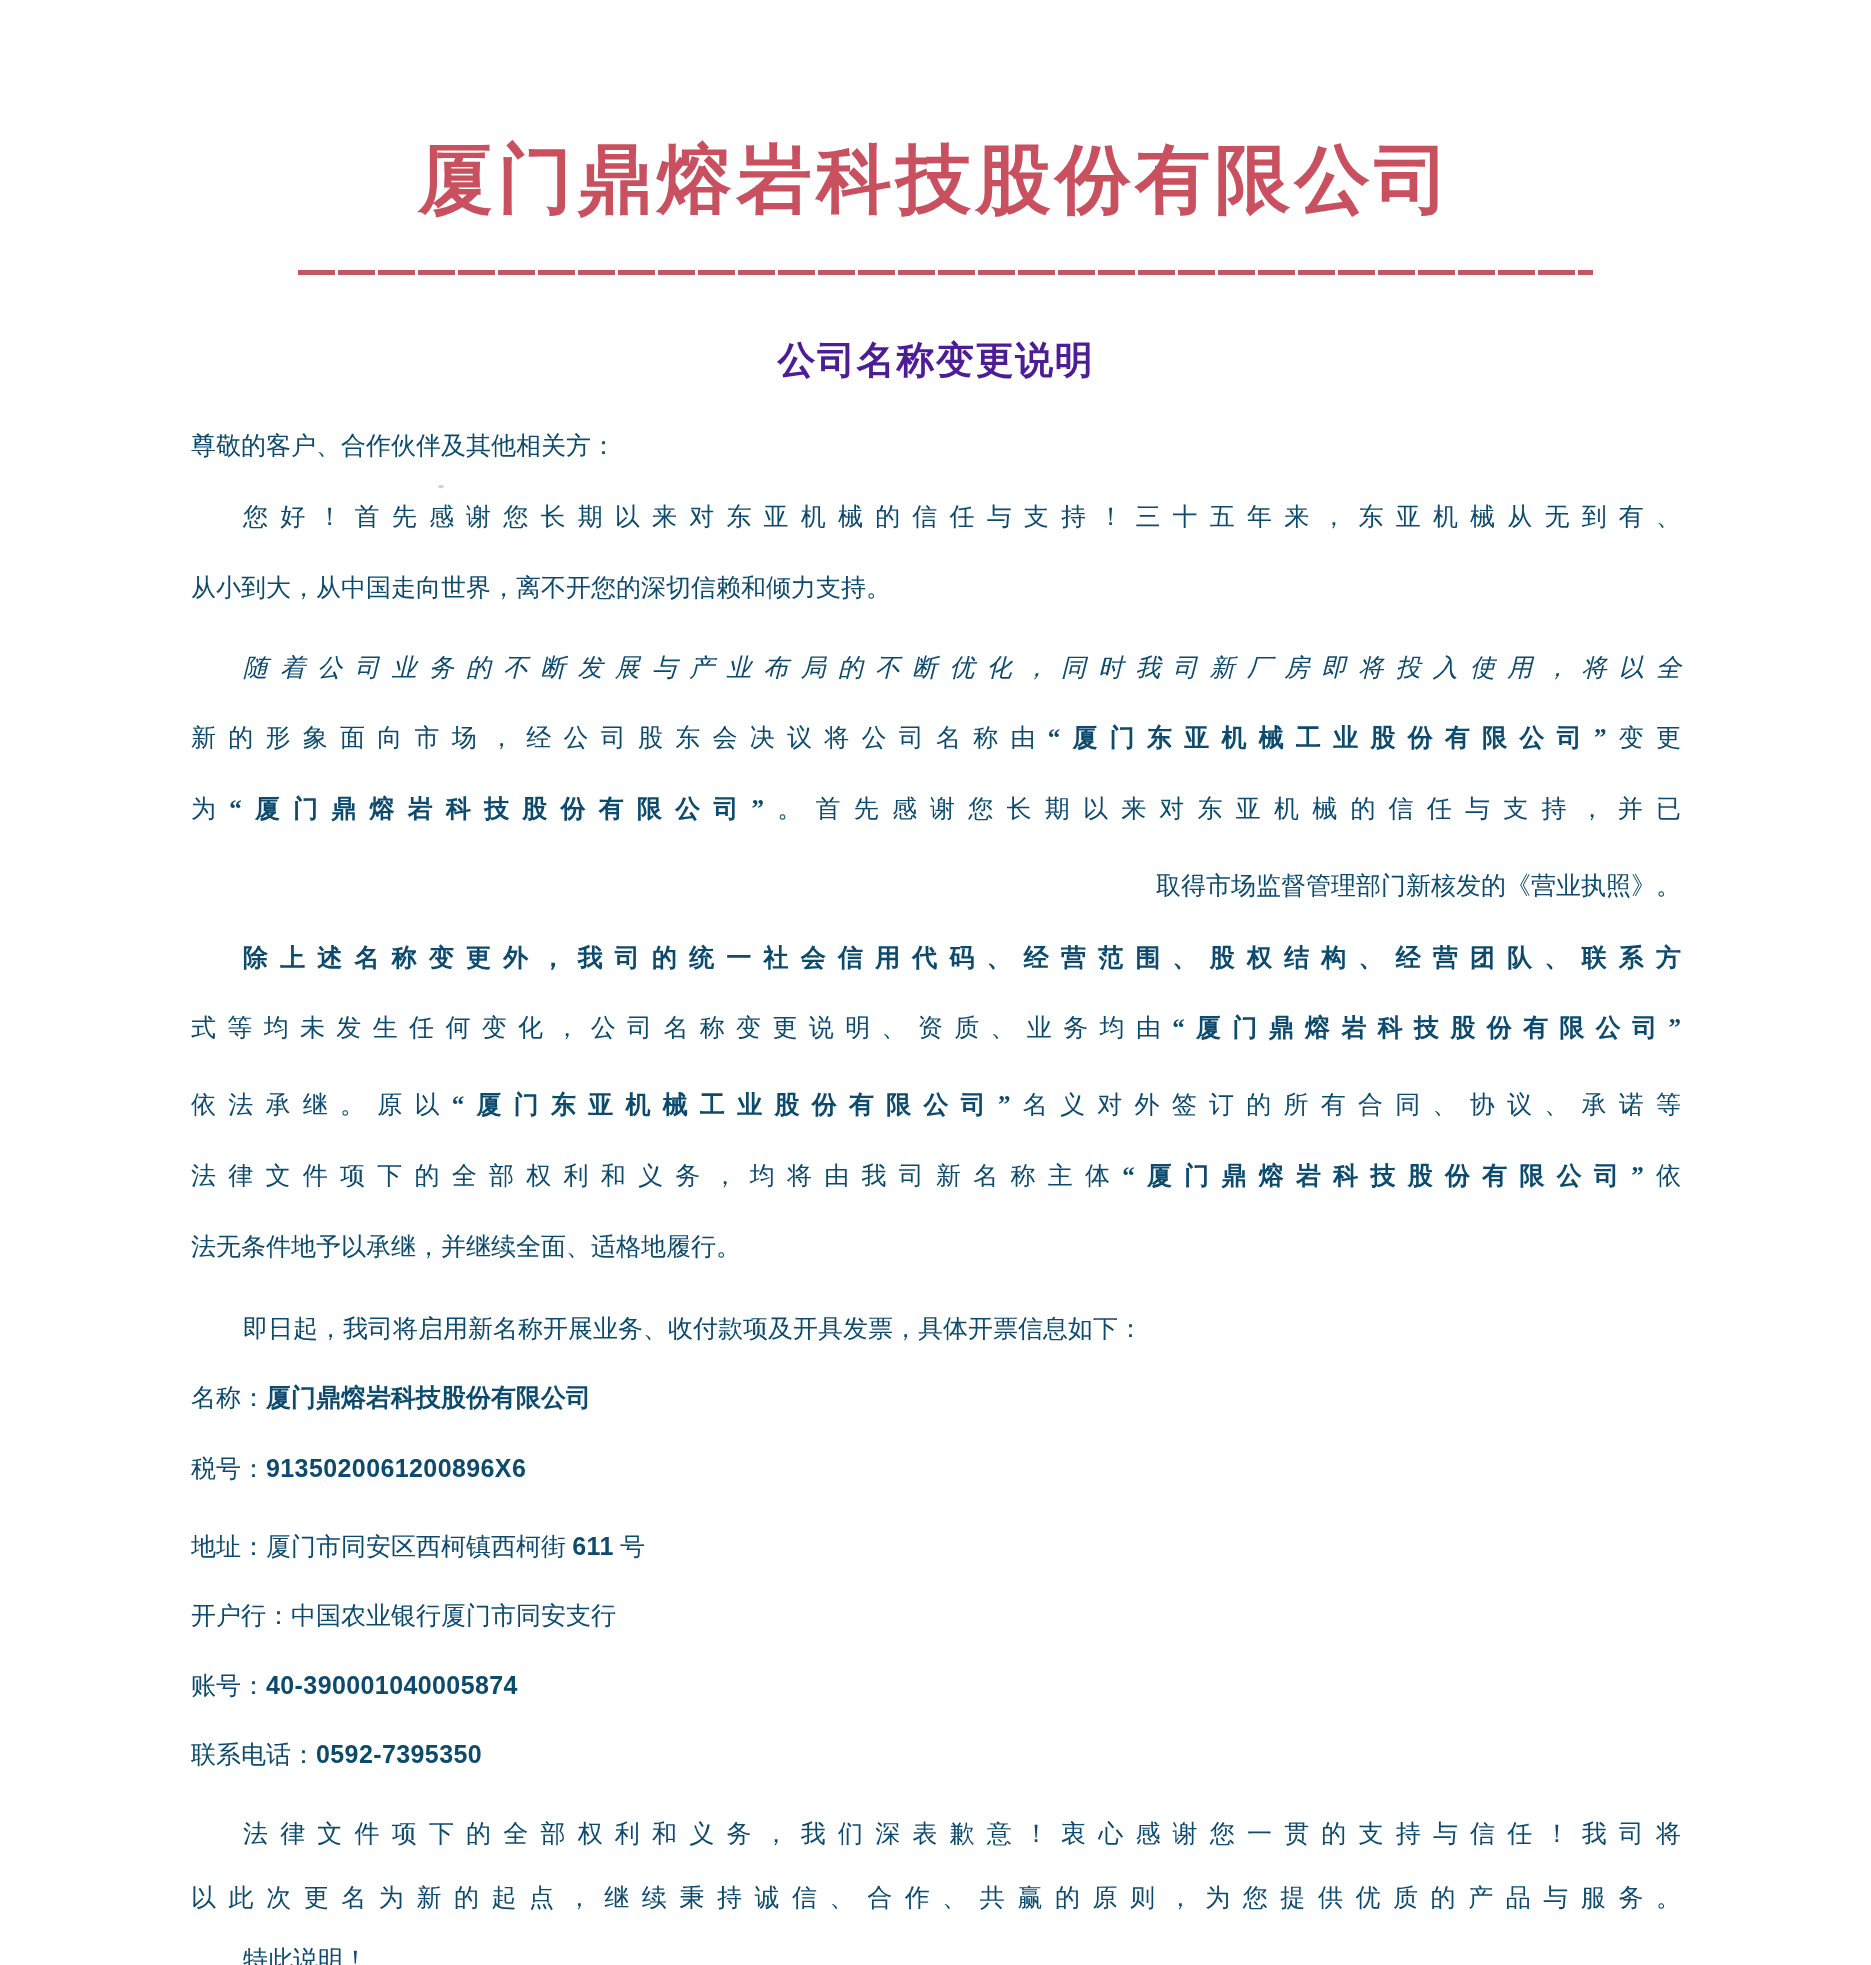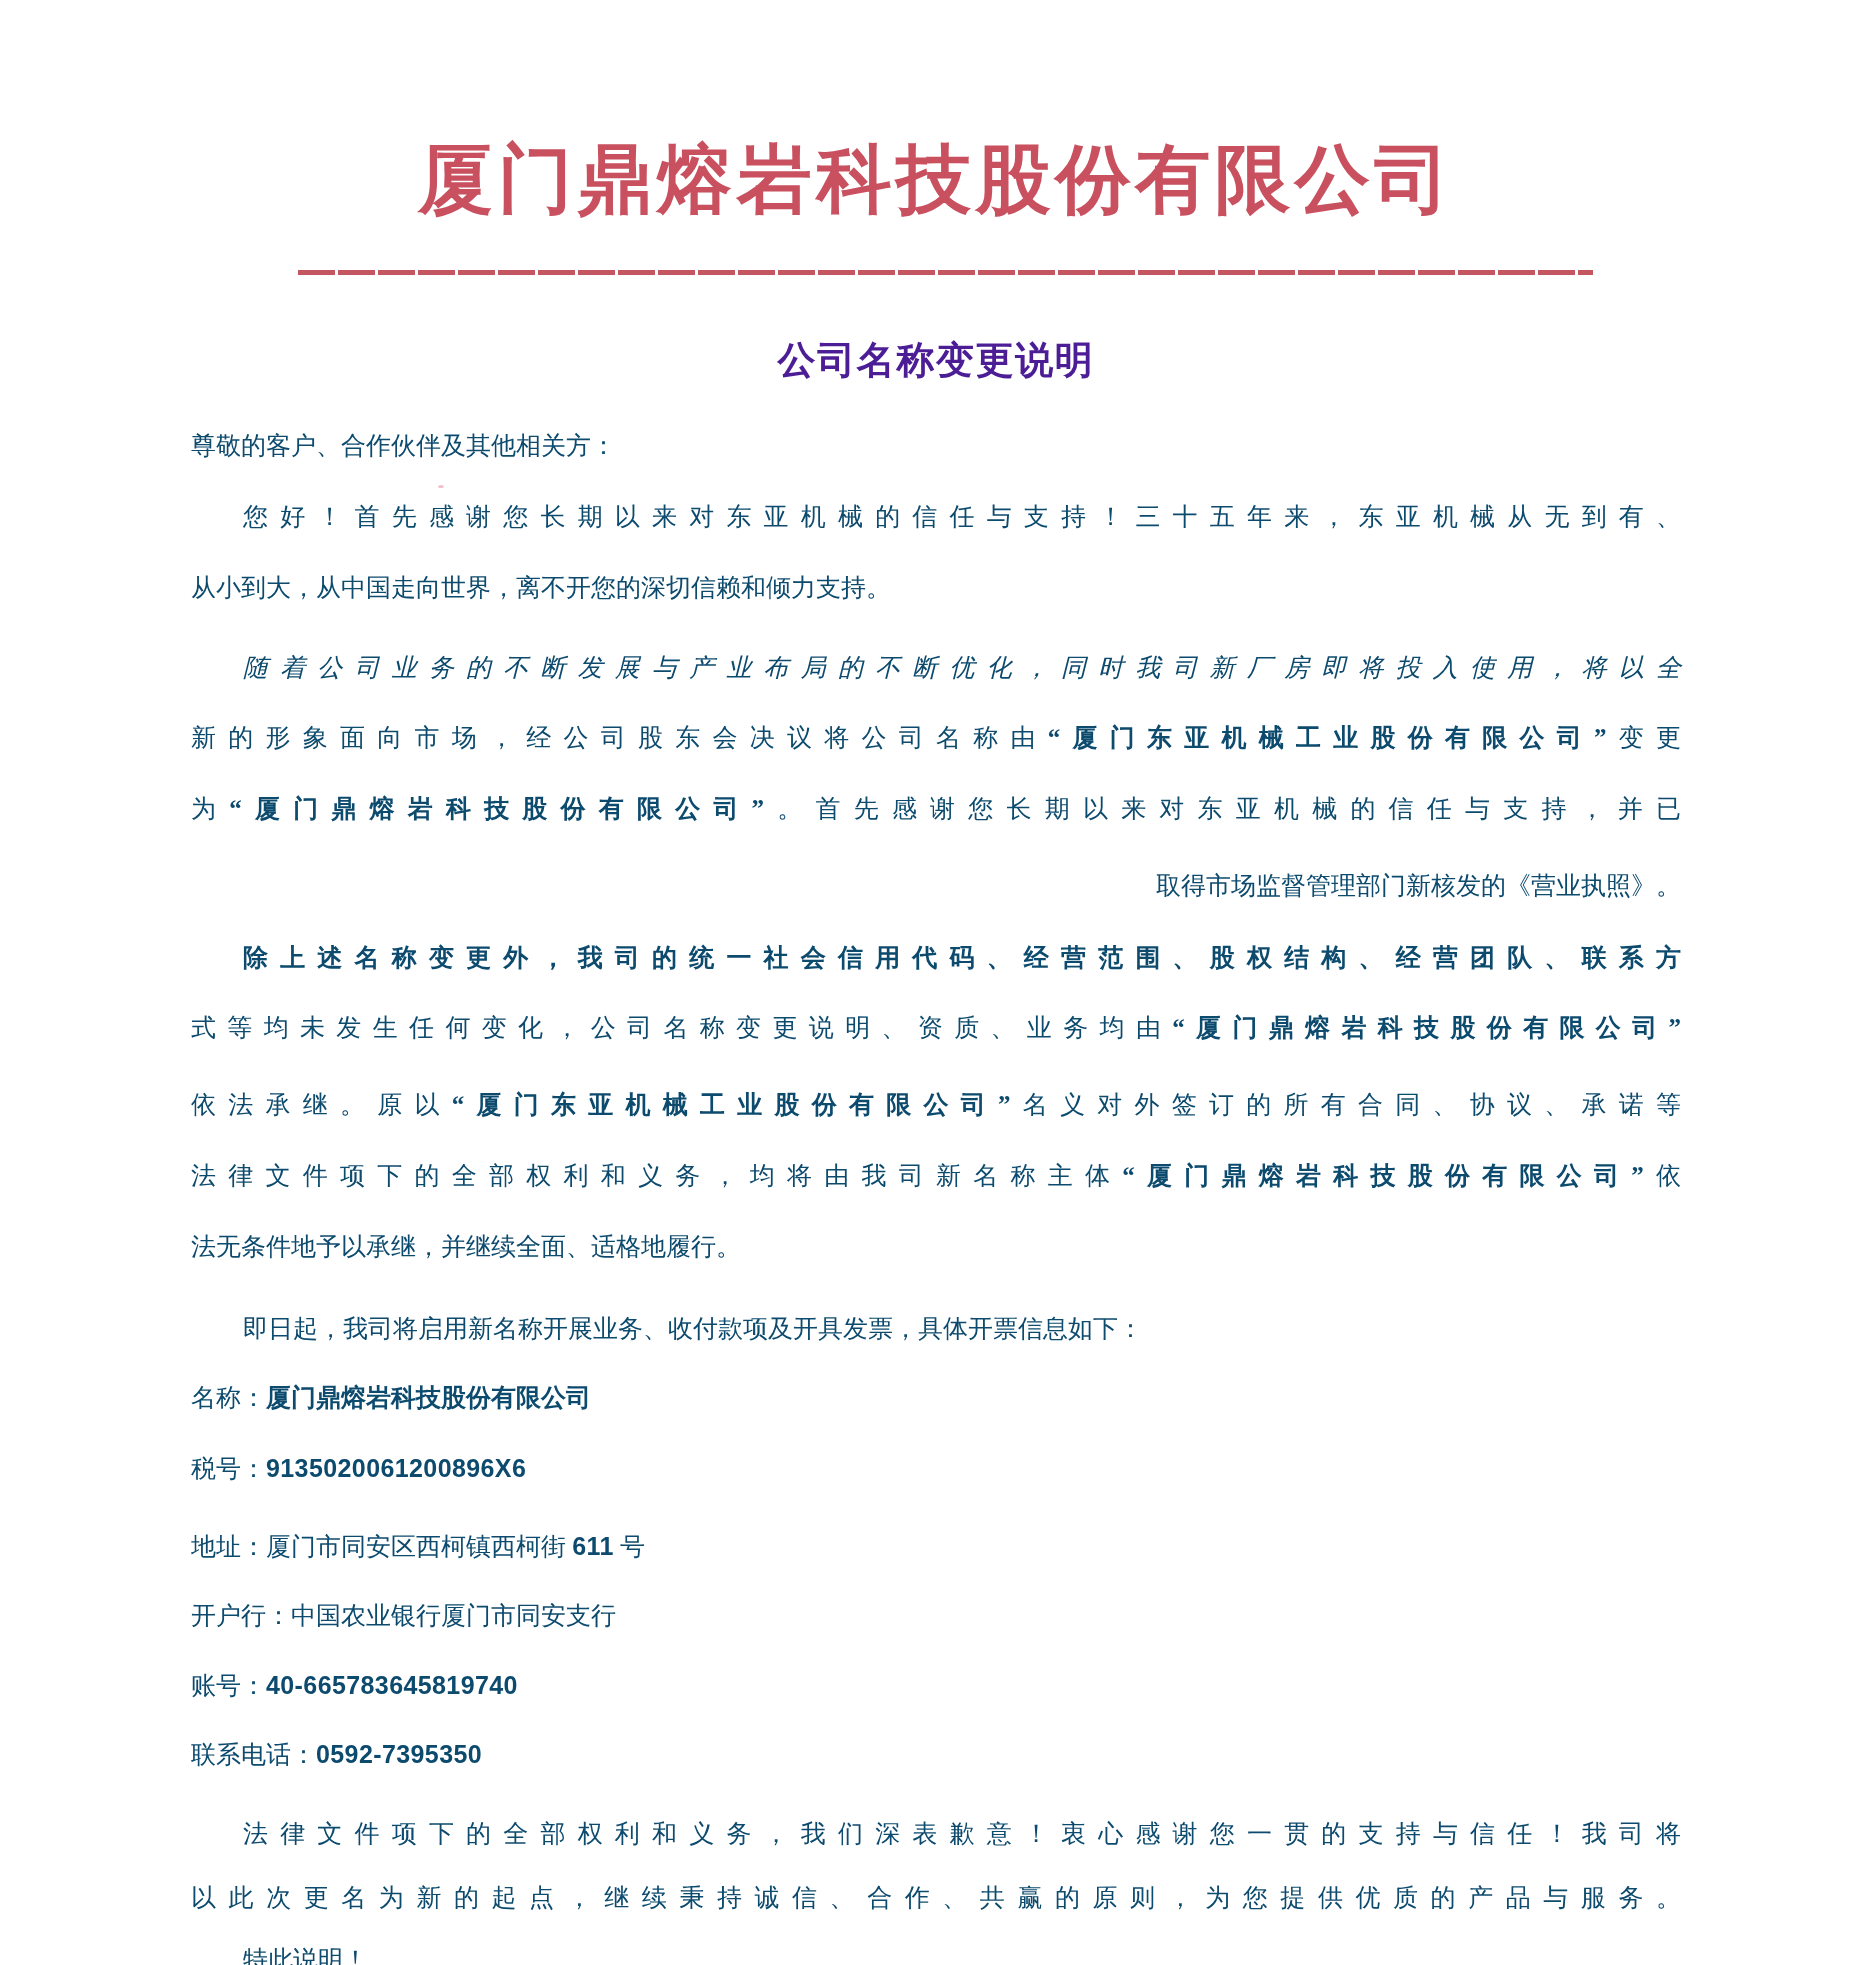--- a/index.html
+++ b/index.html
@@ -55,21 +55,21 @@
     <div class="line j ind" style="top: 942px; font-weight: bold;"><span>除上述名称变更外，我司的统一社会信用代码、经营范围、股权结构、经营团队、联系方</span></div>
     <div class="line j" style="top: 1012px;"><span>式等均未发生任何变化，公司名称变更说明、资质、业务均由</span><span class="b">“厦门鼎熔岩科技股份有限公司”</span></div>
     <div class="line j" style="top: 1089px;"><span>依法承继。原以</span><span class="b">“厦门东亚机械工业股份有限公司”</span><span>名义对外签订的所有合同、协议、承诺等</span></div>
     <div class="line j" style="top: 1160px;"><span>法律文件项下的全部权利和义务，均将由我司新名称主体</span><span class="b">“厦门鼎熔岩科技股份有限公司”</span><span>依</span></div>
     <div class="line" style="top: 1231px;"><span>法无条件地予以承继，并继续全面、适格地履行。</span></div>
     <div class="line ind" style="top: 1313px;"><span>即日起，我司将启用新名称开展业务、收付款项及开具发票，具体开票信息如下：</span></div>
     <div class="line" style="top: 1382px;"><span>名称：</span><span class="b">厦门鼎熔岩科技股份有限公司</span></div>
     <div class="line" style="top: 1453px;"><span>税号：</span><span class="b num">9135020061200896X6</span></div>
     <div class="line" style="top: 1531px;"><span>地址：厦门市同安区西柯镇西柯街 </span><span class="b num">611</span><span> 号</span></div>
     <div class="line" style="top: 1600px;"><span>开户行：中国农业银行厦门市同安支行</span></div>
-    <div class="line" style="top: 1670px;"><span>账号：</span><span class="b num">40-665783645819740</span></div>
+    <div class="line" style="top: 1670px;"><span>账号：</span><span class="b num">40-390001040005874</span></div>
     <div class="line" style="top: 1739px;"><span>联系电话：</span><span class="b num">0592-7395350</span></div>
     <div class="line j ind" style="top: 1818px;"><span>法律文件项下的全部权利和义务，我们深表歉意！衷心感谢您一贯的支持与信任！我司将</span></div>
     <div class="line j" style="top: 1882px;"><span>以此次更名为新的起点，继续秉持诚信、合作、共赢的原则，为您提供优质的产品与服务。</span></div>
     <div class="line ind" style="top: 1944px;"><span>特此说明！</span></div>
   </div>
 
 <div class="abs speck" style="top:485px;left:438px;background:#f0c2cb;"></div>
 
 
 </body></html>

